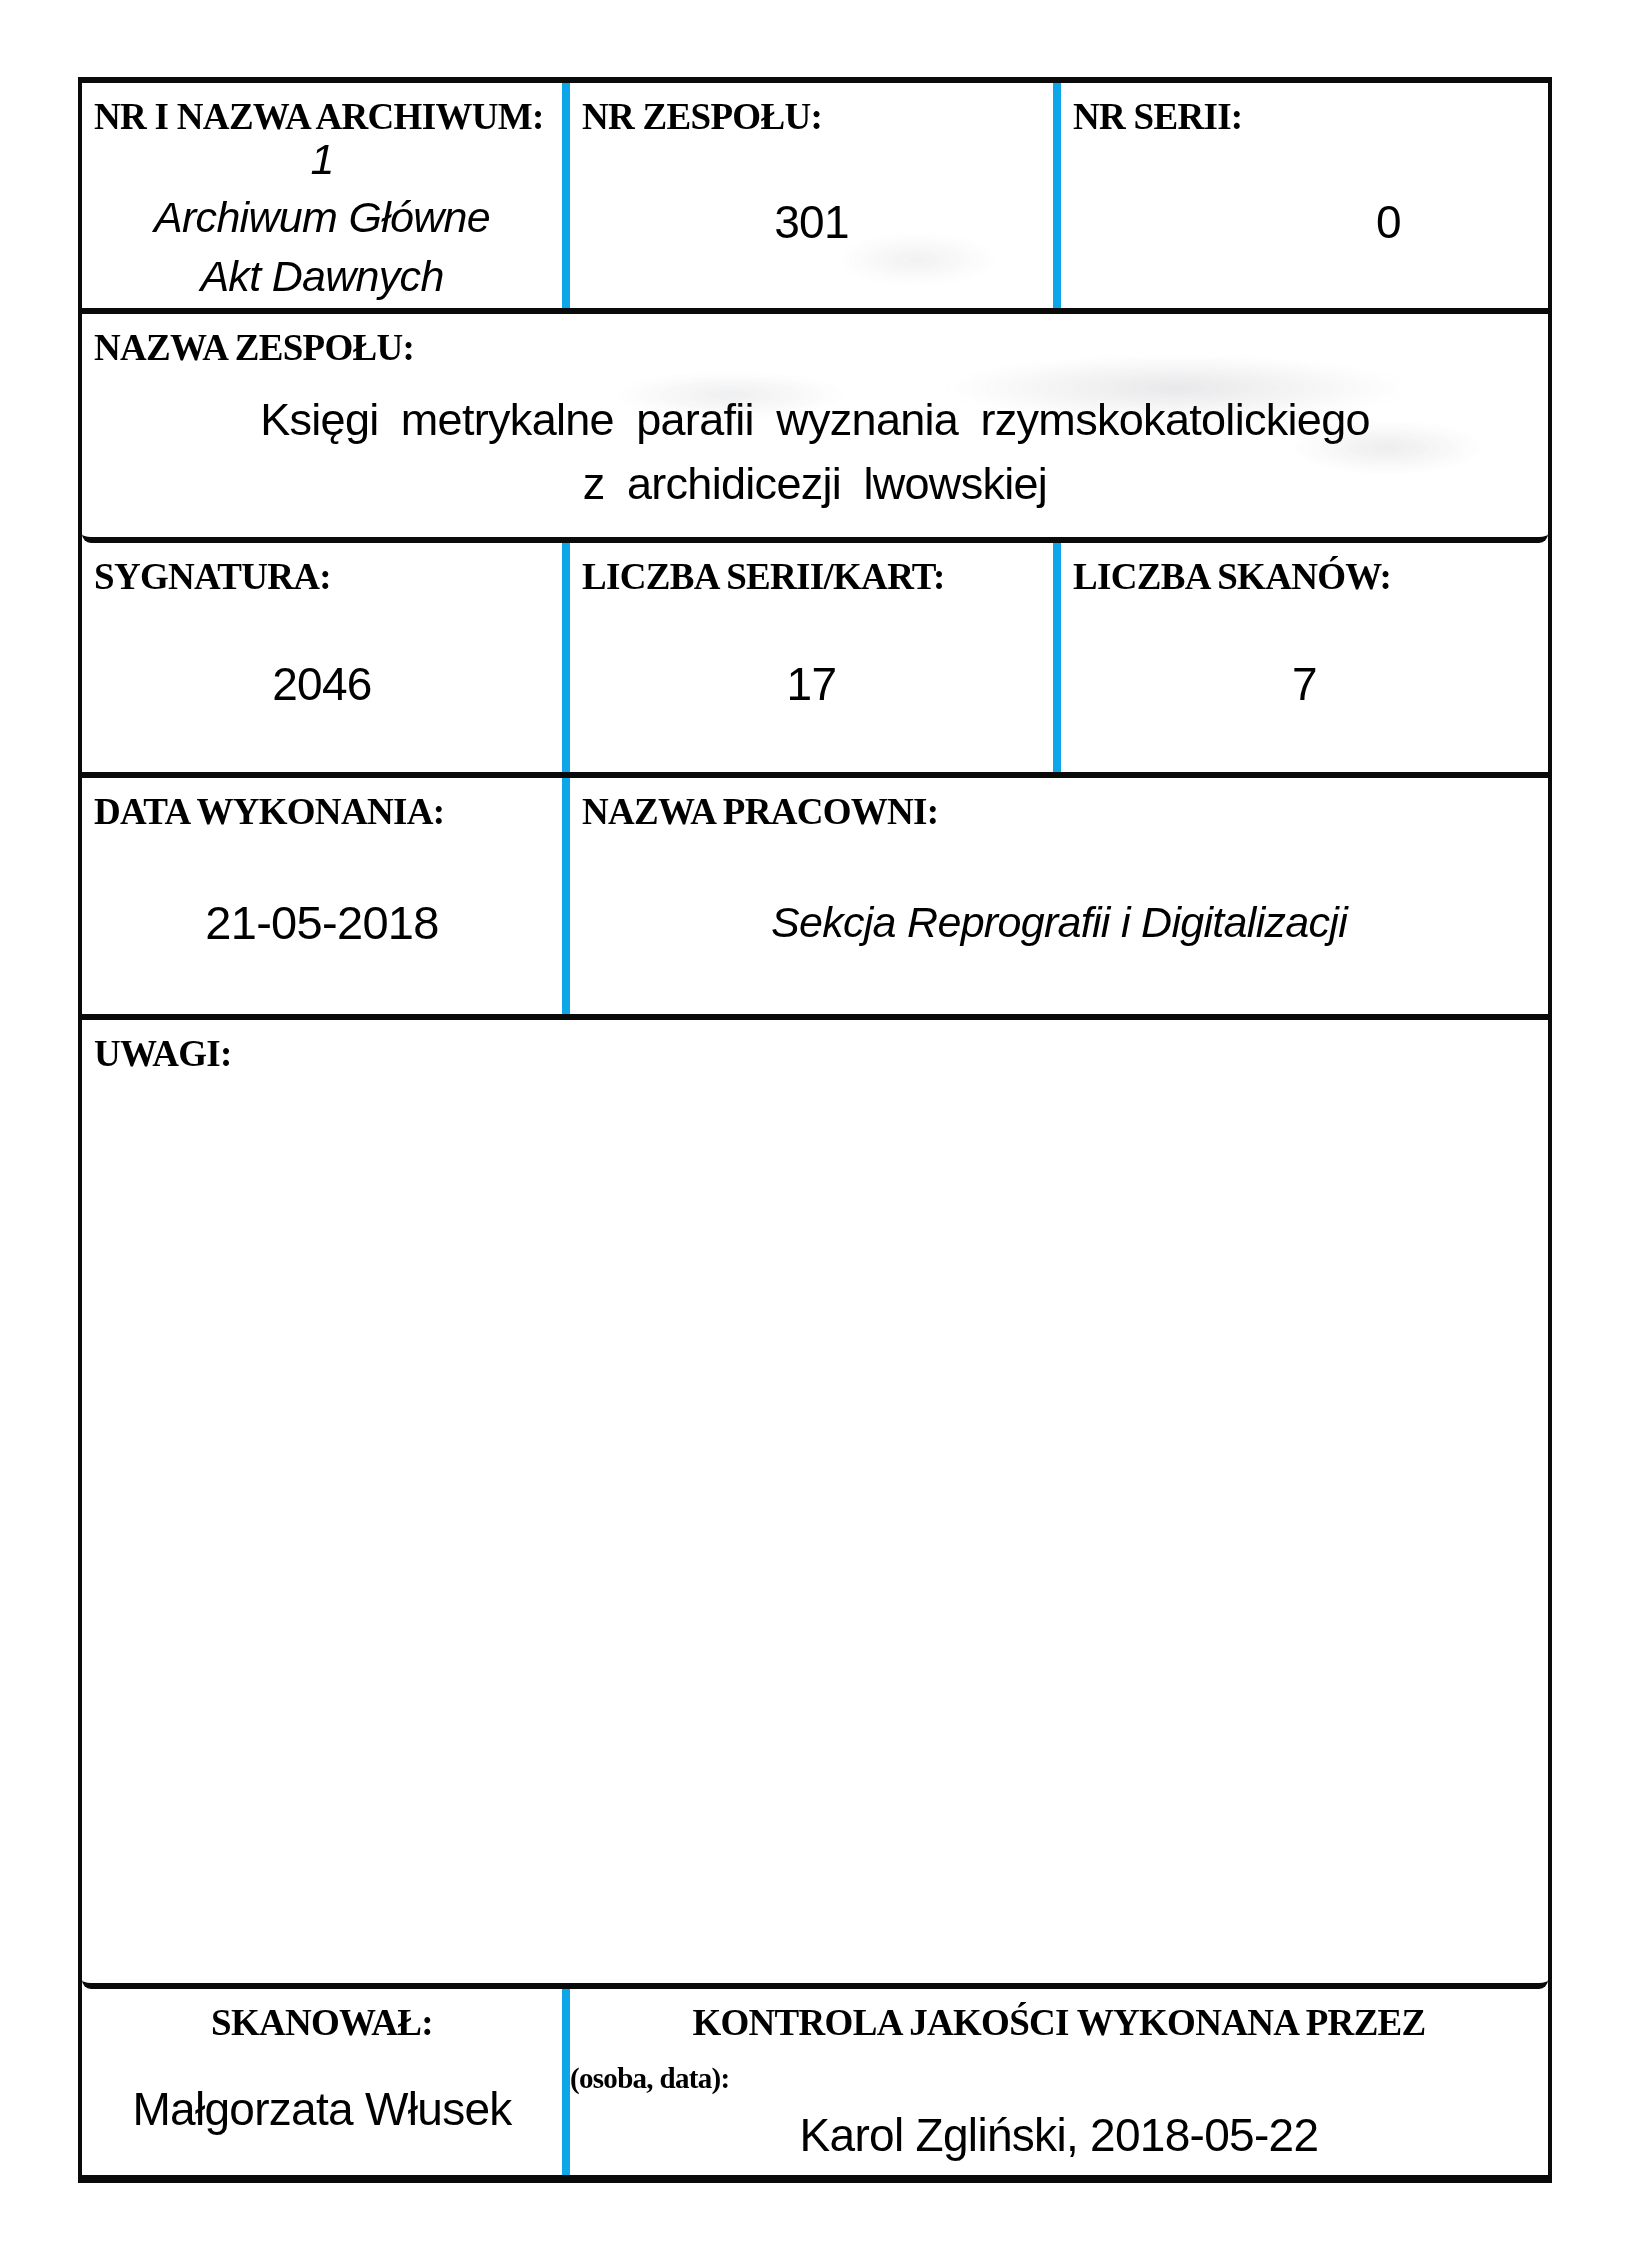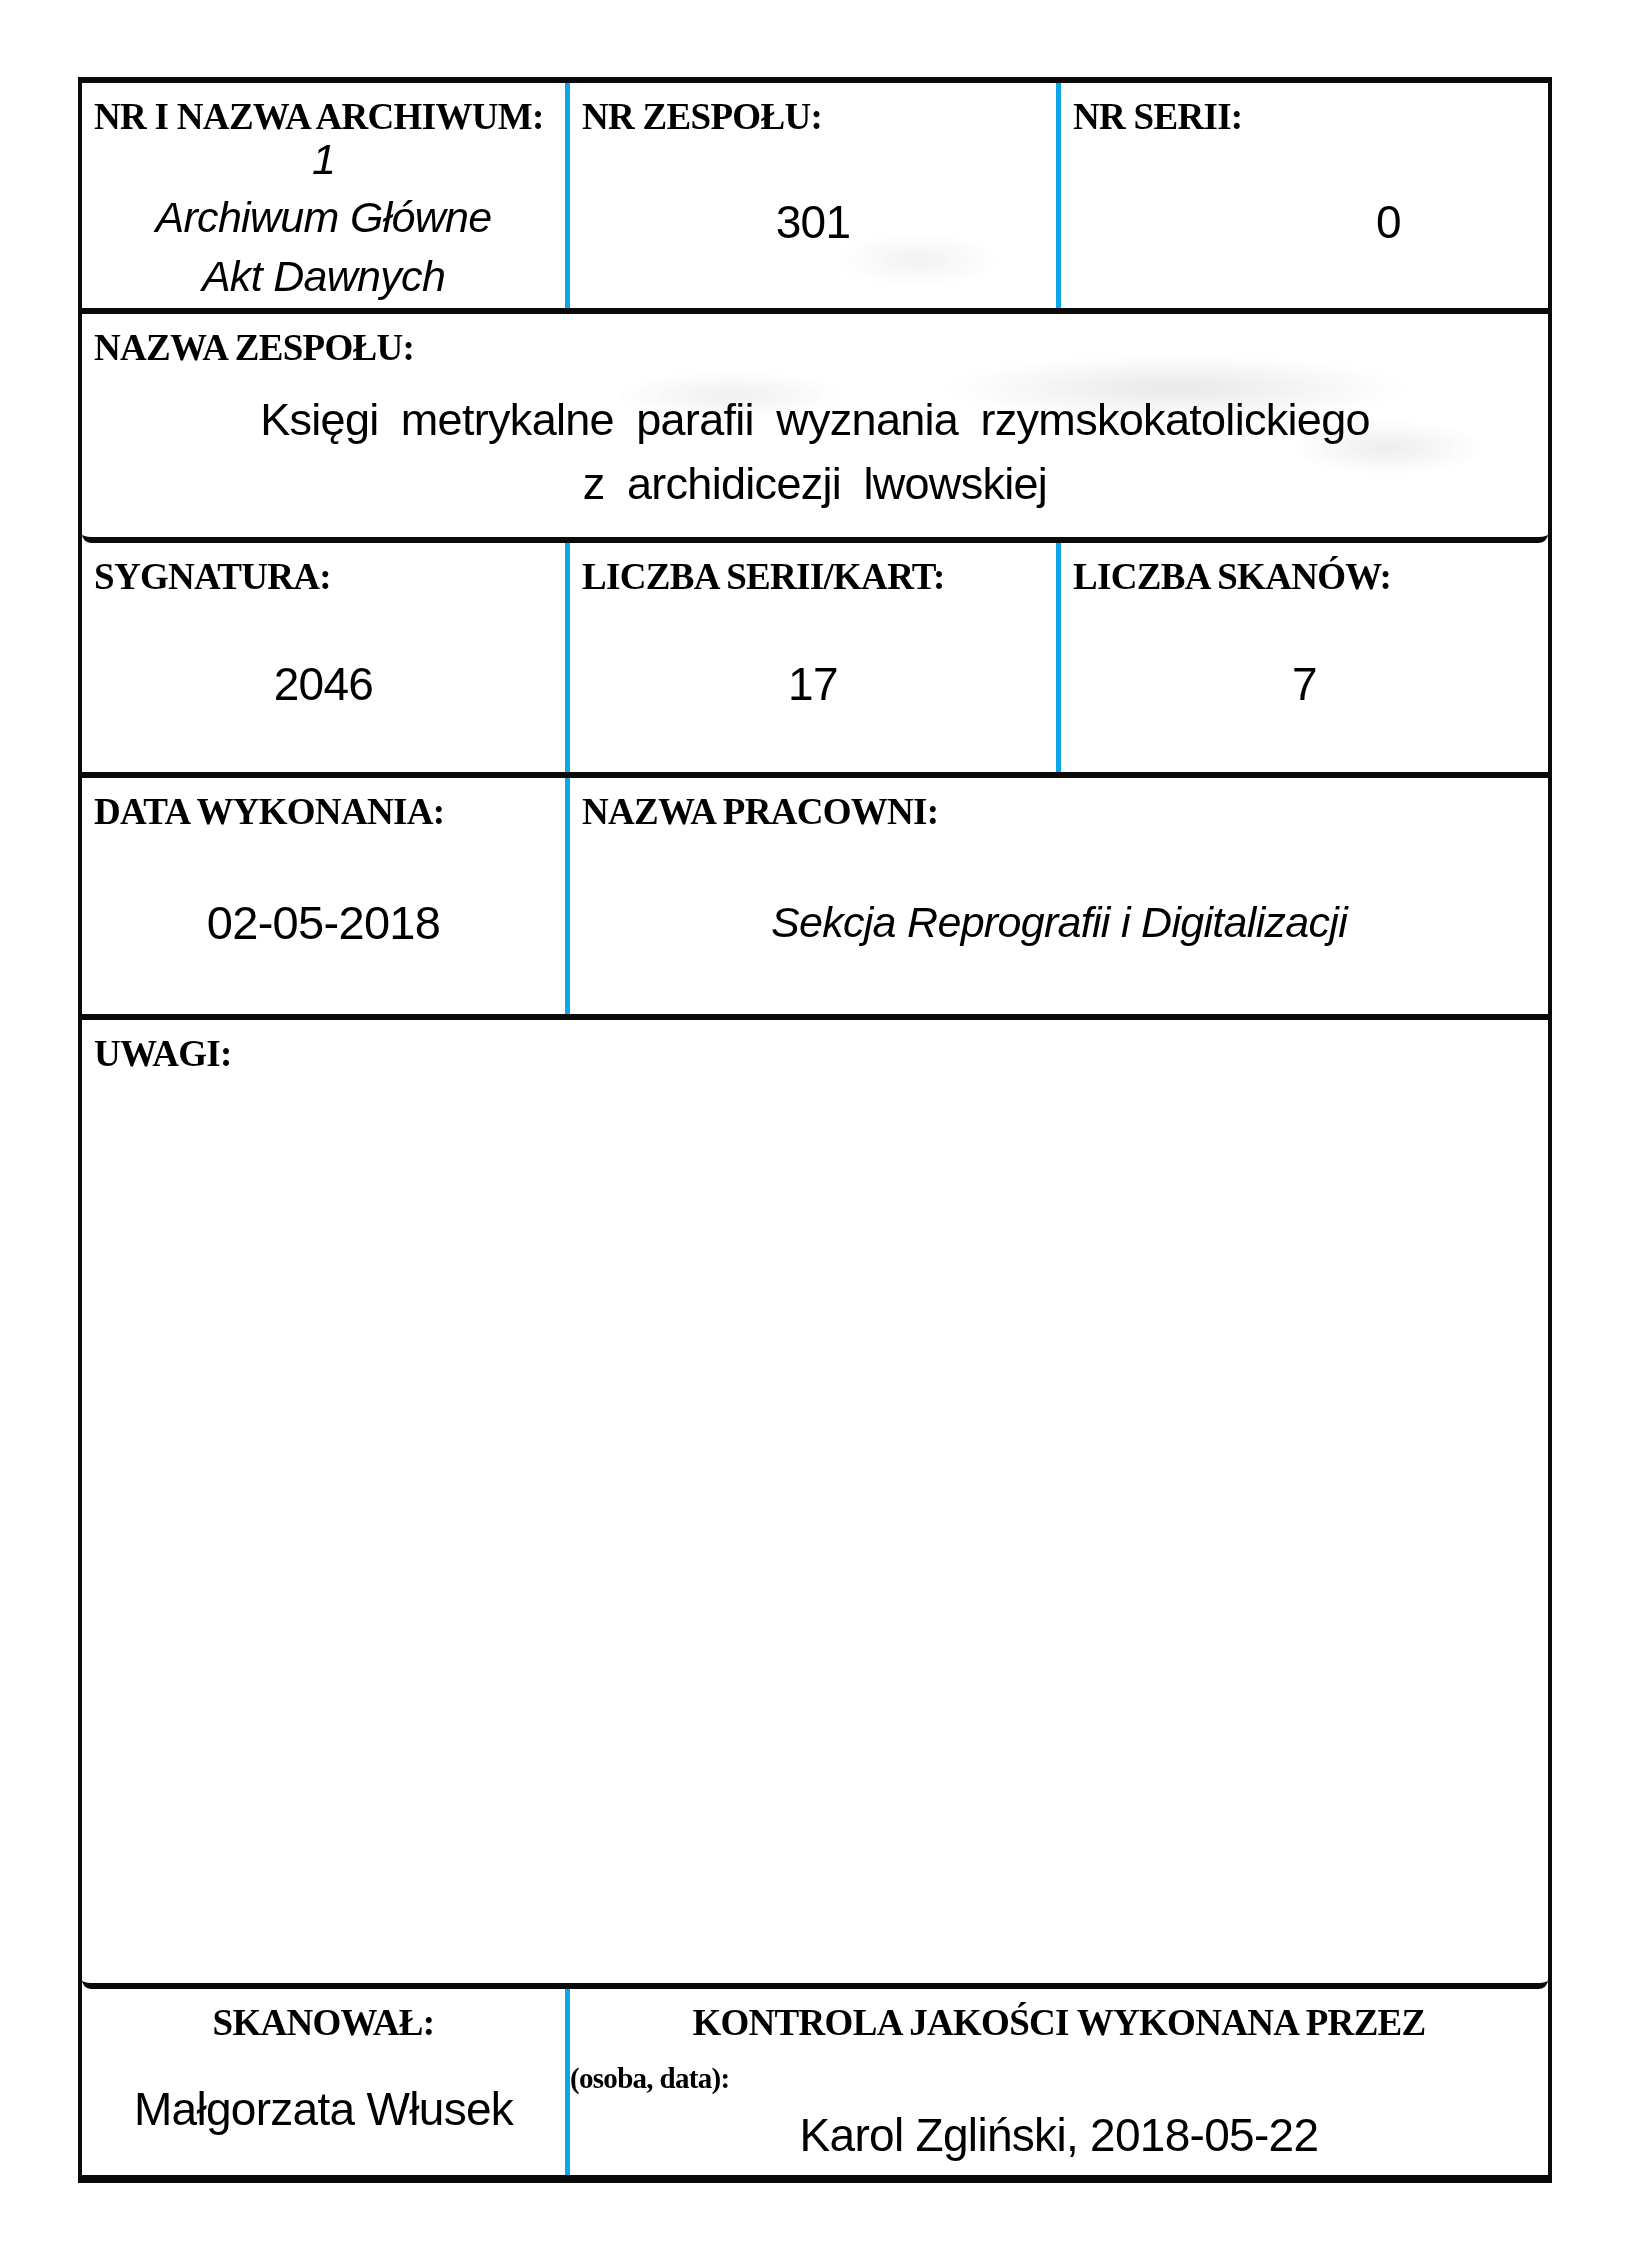--- a/index.html
+++ b/index.html
@@ -39,21 +39,21 @@
   .cols3 { grid-template-columns: 488px 491px 1fr; }
   .cols2 { grid-template-columns: 488px 1fr; }
   .cols1 { grid-template-columns: 1fr; border-radius: 9px; }
   .cell {
     box-sizing: border-box;
     display: flex;
     flex-direction: column;
     min-height: 0;
     overflow: hidden;
   }
-  .cell.vline { border-right: 5px solid #0ea5e9; }
+  .cell.vline { border-right: 8px solid #0ea5e9; }
 
   
   .lbl {
     font-family: "Liberation Serif", serif;
     font-weight: 700;
     font-size: 37px;
     line-height: 1.05;
     letter-spacing: -0.7px;
     padding: 14.5px 9.2px 0 12px;
     white-space: nowrap;
@@ -155,21 +155,21 @@
       </div>
       <div class="cell">
         <div class="lbl">LICZBA SKANÓW:</div>
         <div class="val">7</div>
       </div>
     </div>
 
     <div class="row cols2">
       <div class="cell vline">
         <div class="lbl">DATA WYKONANIA:</div>
-        <div class="val date">02-05-2018</div>
+        <div class="val date">21-05-2018</div>
       </div>
       <div class="cell">
         <div class="lbl">NAZWA PRACOWNI:</div>
         <div class="val italic">Sekcja Reprografii i Digitalizacji</div>
       </div>
     </div>
 
     <div class="row cols1">
       <div class="cell">
         <div class="lbl">UWAGI:</div>

